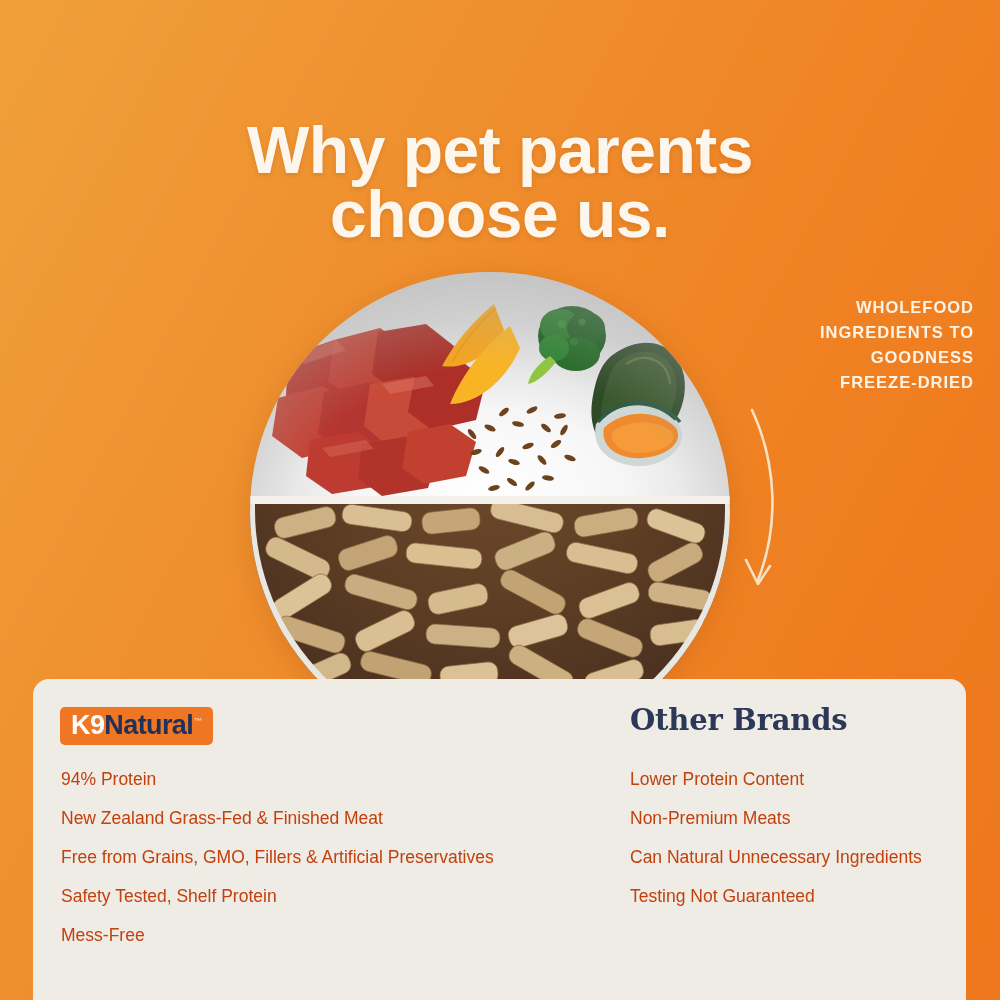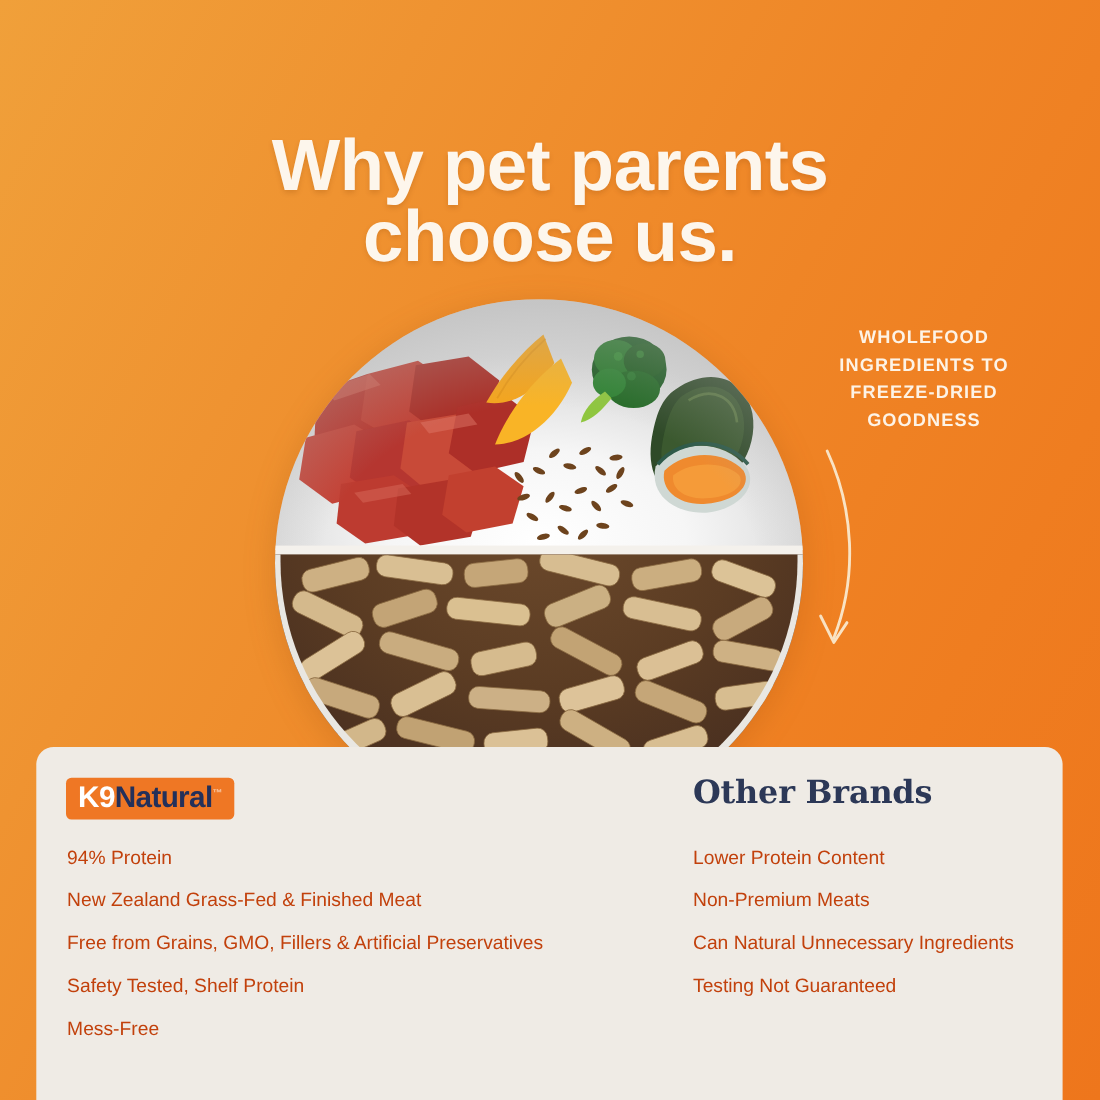--- a/index.html
+++ b/index.html
@@ -31,21 +31,21 @@
   .caption{
     position:absolute;left:706px;top:295px;width:268px;
     text-align:center;
     color:#fdf3e6;
     font-size:16.5px;
     font-weight:600;
     letter-spacing:1.0px;
     line-height:1.52;
     text-transform:uppercase;
   }
-  .caption span{display:block;white-space:nowrap;}
+  .caption span{display:block;white-space:nowrap;text-align:right;}
 
   
   .arrow{position:absolute;left:700px;top:392px;width:140px;height:220px;}
 
   
   .dish{
     position:absolute;left:250px;top:272px;width:480px;height:480px;
     border-radius:50%;
     overflow:hidden;
     filter:drop-shadow(0 6px 14px rgba(120,55,5,.18));
@@ -120,22 +120,22 @@
 <div class="stage">
 
   <h1 class="headline">
     <span class="l1">Why pet parents</span>
     <span class="l2">choose us.</span>
   </h1>
 
   <div class="caption">
     <span>WHOLEFOOD</span>
     <span>INGREDIENTS TO</span>
+    <span>GOODNESS</span>
     <span>FREEZE-DRIED</span>
-    <span>GOODNESS</span>
   </div>
 
   <svg class="arrow" viewBox="0 0 140 220">
     <path d="M52 18 C 76 70, 80 132, 58 188" fill="none" stroke="#f9e3c4" stroke-width="2.6" stroke-linecap="round"></path>
     <path d="M46 168 L58 192 L70 174" fill="none" stroke="#f9e3c4" stroke-width="2.6" stroke-linecap="round" stroke-linejoin="round"></path>
   </svg>
 
   <div class="dish">
 
     <div class="plate">

